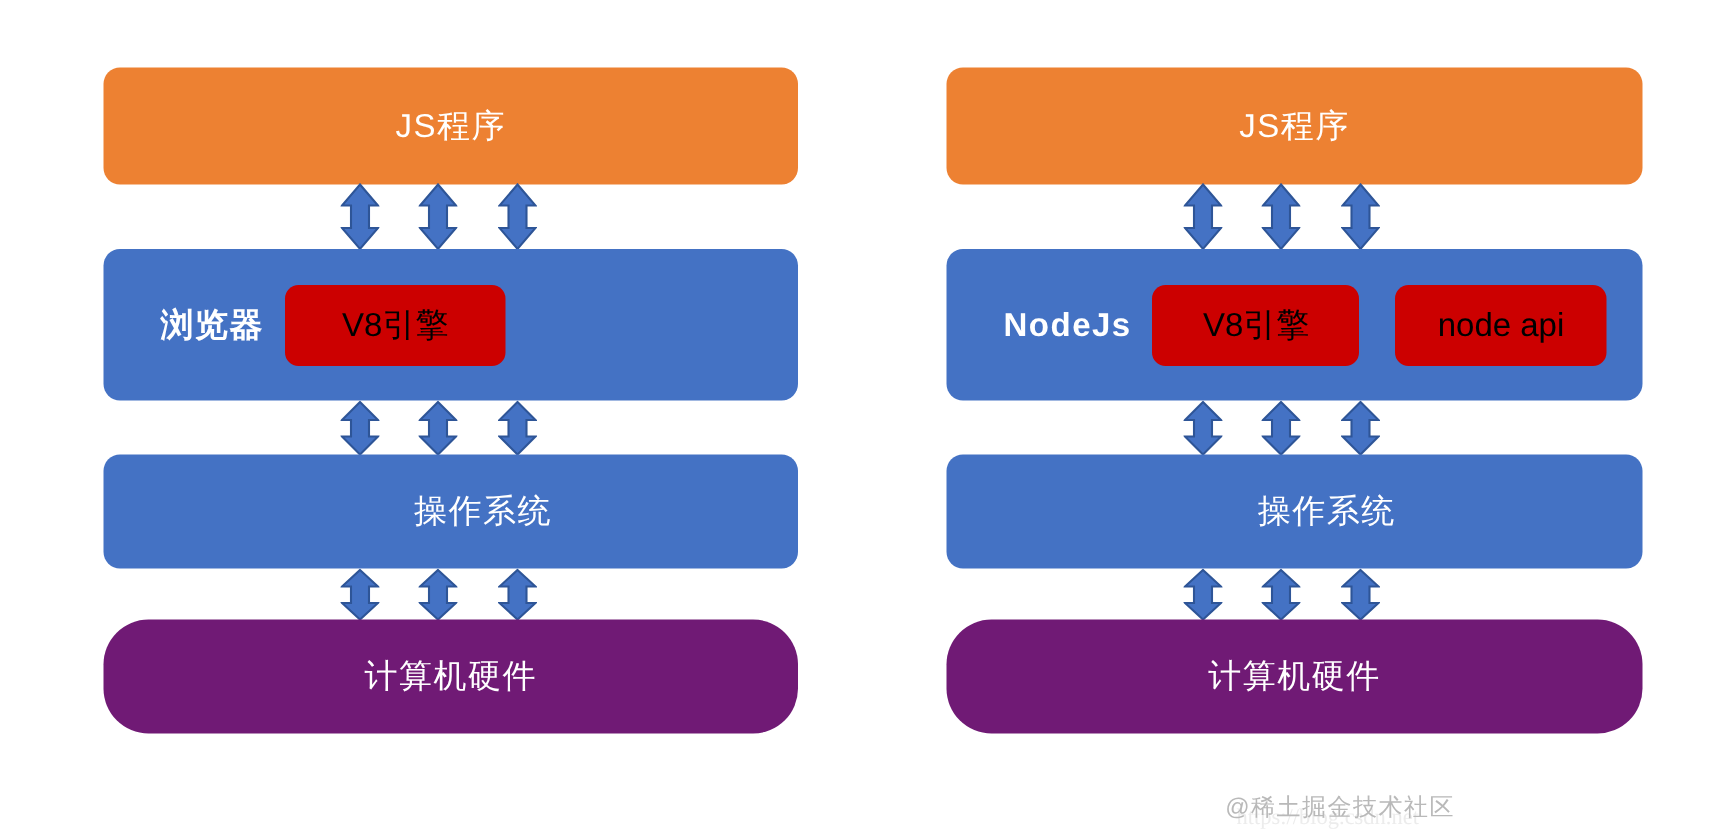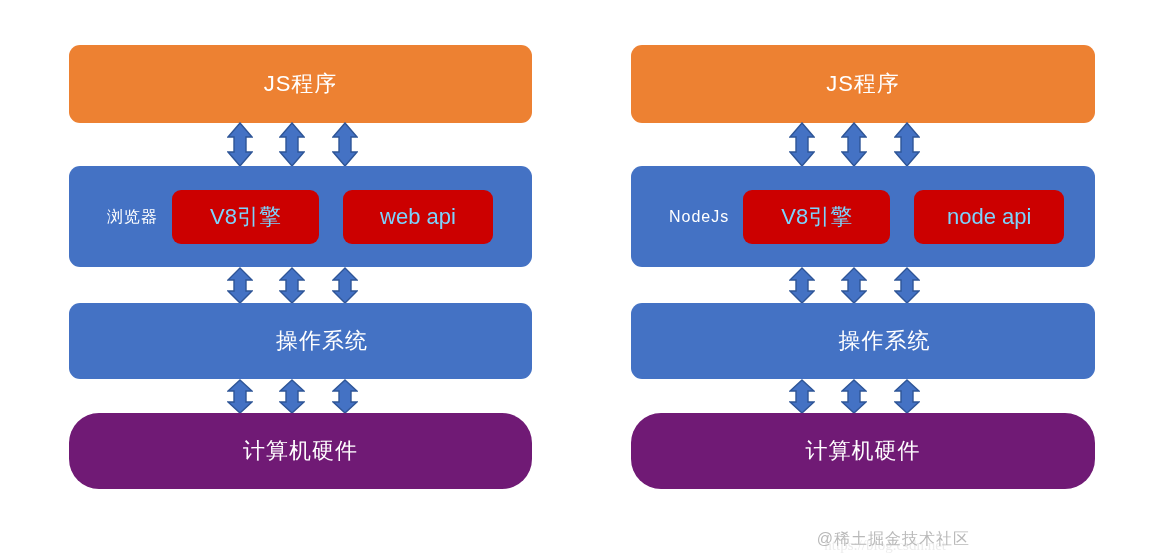--- a/index.html
+++ b/index.html
@@ -50,38 +50,39 @@
 
   .layer-label {
     color: #ffffff;
     font-size: 22px;
     letter-spacing: 1px;
     white-space: nowrap;
     line-height: 1;
   }
 
   .runtime .layer-label {
-    font-size: 16px;
+    font-size: 22px;
     margin-right: 14px;
+    font-weight: bold;
   }
 
   .sub-box {
     background: #CC0000;
     border-radius: 9px;
     height: 54px;
     display: flex;
     align-items: center;
     justify-content: center;
     margin-right: 24px;
   }
   .sub-box.engine { width: 147px; }
   .sub-box.api    { width: 150px; }
 
   .sub-label {
-    color: #7dd3fc;
+    color: #000000;
     font-size: 22px;
     white-space: nowrap;
     line-height: 1;
   }
 
   
   .arrow-group {
     position: absolute;
     left: 0;
     width: 100%;
@@ -159,23 +160,20 @@
           <polygon points="13,1 25,15 19,15 19,30 25,30 13,44 1,30 7,30 7,15 1,15" fill="#4472C4" stroke="#2E5597" stroke-width="1.4"></polygon>
         </svg>
       </div>
     </div>
 
     <div class="layer runtime">
       <span class="layer-label">浏览器</span>
       <div class="sub-box engine">
         <span class="sub-label">V8引擎</span>
       </div>
-      <div class="sub-box api">
-        <span class="sub-label">web api</span>
-      </div>
     </div>
 
     <div class="arrow-group g2">
       <div class="arrow a1">
         <svg viewBox="0 0 26 37" preserveAspectRatio="none">
           <polygon points="13,1 25,13 19,13 19,24 25,24 13,36 1,24 7,24 7,13 1,13" fill="#4472C4" stroke="#2E5597" stroke-width="1.4"></polygon>
         </svg>
       </div>
       <div class="arrow a2">
         <svg viewBox="0 0 26 37" preserveAspectRatio="none">

